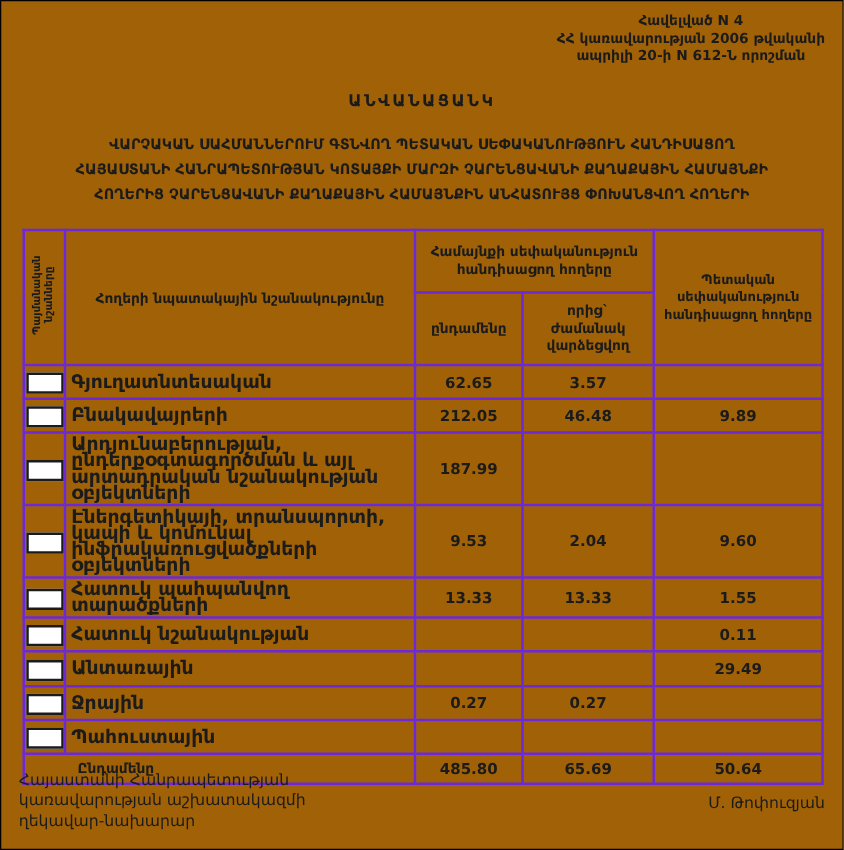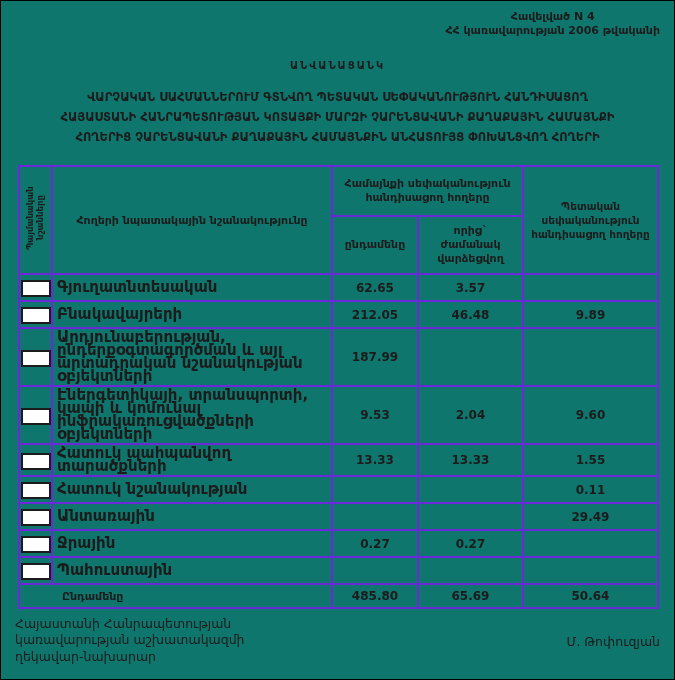--- a/index.html
+++ b/index.html
@@ -1,40 +1,40 @@
 <!DOCTYPE html>
 <html><head>
 <meta charset="utf-8">
 <style>
   html,body{margin:0;padding:0;background:#e8e8e8;}
   .page{
     position:relative;
     width:675px;height:680px;
     box-sizing:border-box;
-    background:#0f766e;
+    background:#a16207;
     border:1px solid #000;
     font-family:"DejaVu Sans", sans-serif;
     color:#1b1b1b;
     overflow:hidden;
   }
   
   .appendix{
     margin:9px 14px 0 0;
     text-align:center;
     float:right;
     font-size:11px;
     font-weight:bold;
     line-height:14px;
   }
   
   .doc-title{
     clear:both;
     padding-top:22px;
     text-align:center;
-    font-size:10px;
+    font-size:13px;
     font-weight:bold;
     letter-spacing:2px;
   }
   
   .heading{
     margin-top:16px;
     text-align:center;
     font-size:11.5px;
     font-weight:bold;
     line-height:20px;
@@ -116,20 +116,21 @@
   }
 </style>
 </head>
 <body>
 
 <div class="page">
 
   <div class="appendix">
     <div>Հավելված N 4</div>
     <div>ՀՀ կառավարության 2006 թվականի</div>
+    <div>ապրիլի 20-ի N 612-Ն որոշման</div>
   </div>
 
   <div class="doc-title">ԱՆՎԱՆԱՑԱՆԿ</div>
 
   <div class="heading">
     <div>ՎԱՐՉԱԿԱՆ ՍԱՀՄԱՆՆԵՐՈՒՄ ԳՏՆՎՈՂ ՊԵՏԱԿԱՆ ՍԵՓԱԿԱՆՈՒԹՅՈՒՆ ՀԱՆԴԻՍԱՑՈՂ</div>
     <div>ՀԱՅԱՍՏԱՆԻ ՀԱՆՐԱՊԵՏՈՒԹՅԱՆ ԿՈՏԱՅՔԻ ՄԱՐԶԻ ՉԱՐԵՆՑԱՎԱՆԻ ՔԱՂԱՔԱՅԻՆ ՀԱՄԱՅՆՔԻ</div>
     <div>ՀՈՂԵՐԻՑ ՉԱՐԵՆՑԱՎԱՆԻ ՔԱՂԱՔԱՅԻՆ ՀԱՄԱՅՆՔԻՆ ԱՆՀԱՏՈՒՅՑ ՓՈԽԱՆՑՎՈՂ ՀՈՂԵՐԻ</div>
   </div>
 

